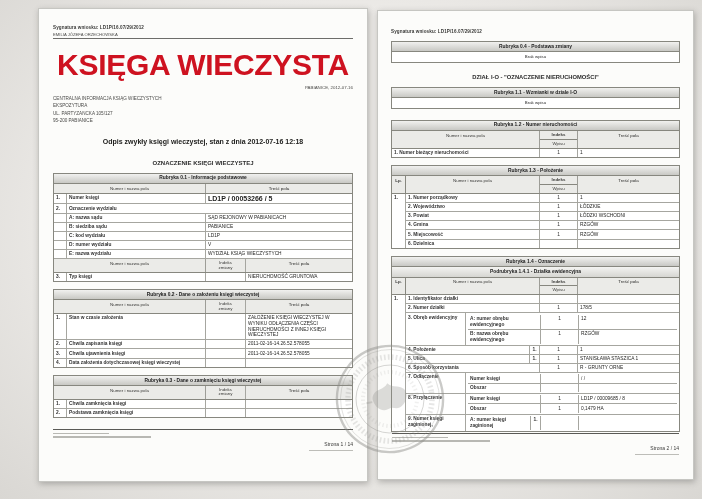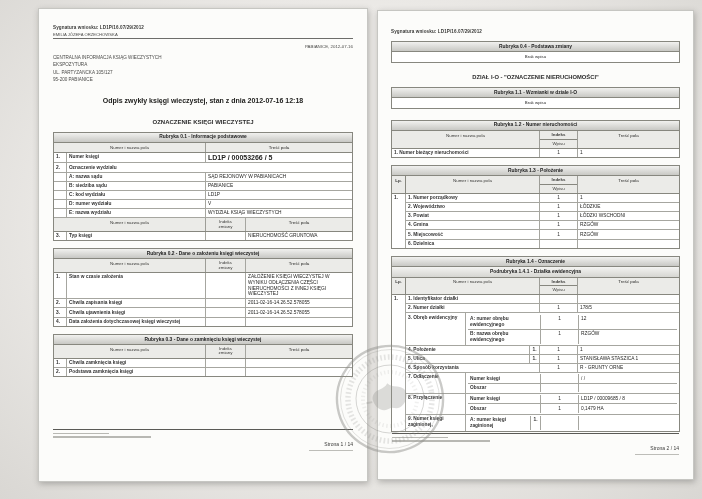--- a/index.html
+++ b/index.html
@@ -87,20 +87,21 @@
            opacity: .62; transform: rotate(-10deg); pointer-events: none; }
 </style>
 </head>
 <body>
 
 <div class="page" id="page-left">
   <div class="sig">Sygnatura wniosku: LD1P/16.07/29/2012</div>
   <div class="applicant">EMILIA JÓZEFA ORZECHOWSKA</div>
   <div class="toprule"></div>
 
+  <div class="kw-title">KSIĘGA WIECZYSTA</div>
   <div class="place-date">PABIANICE, 2012-07-16</div>
 
   <div class="office">
     <div>CENTRALNA INFORMACJA KSIĄG WIECZYSTYCH</div>
     <div>EKSPOZYTURA</div>
     <div>UL. PARTYZANCKA 105/127</div>
     <div>95-200 PABIANICE</div>
   </div>
 
   <div class="subtitle">Odpis zwykły księgi wieczystej, stan z dnia 2012-07-16 12:18</div>

